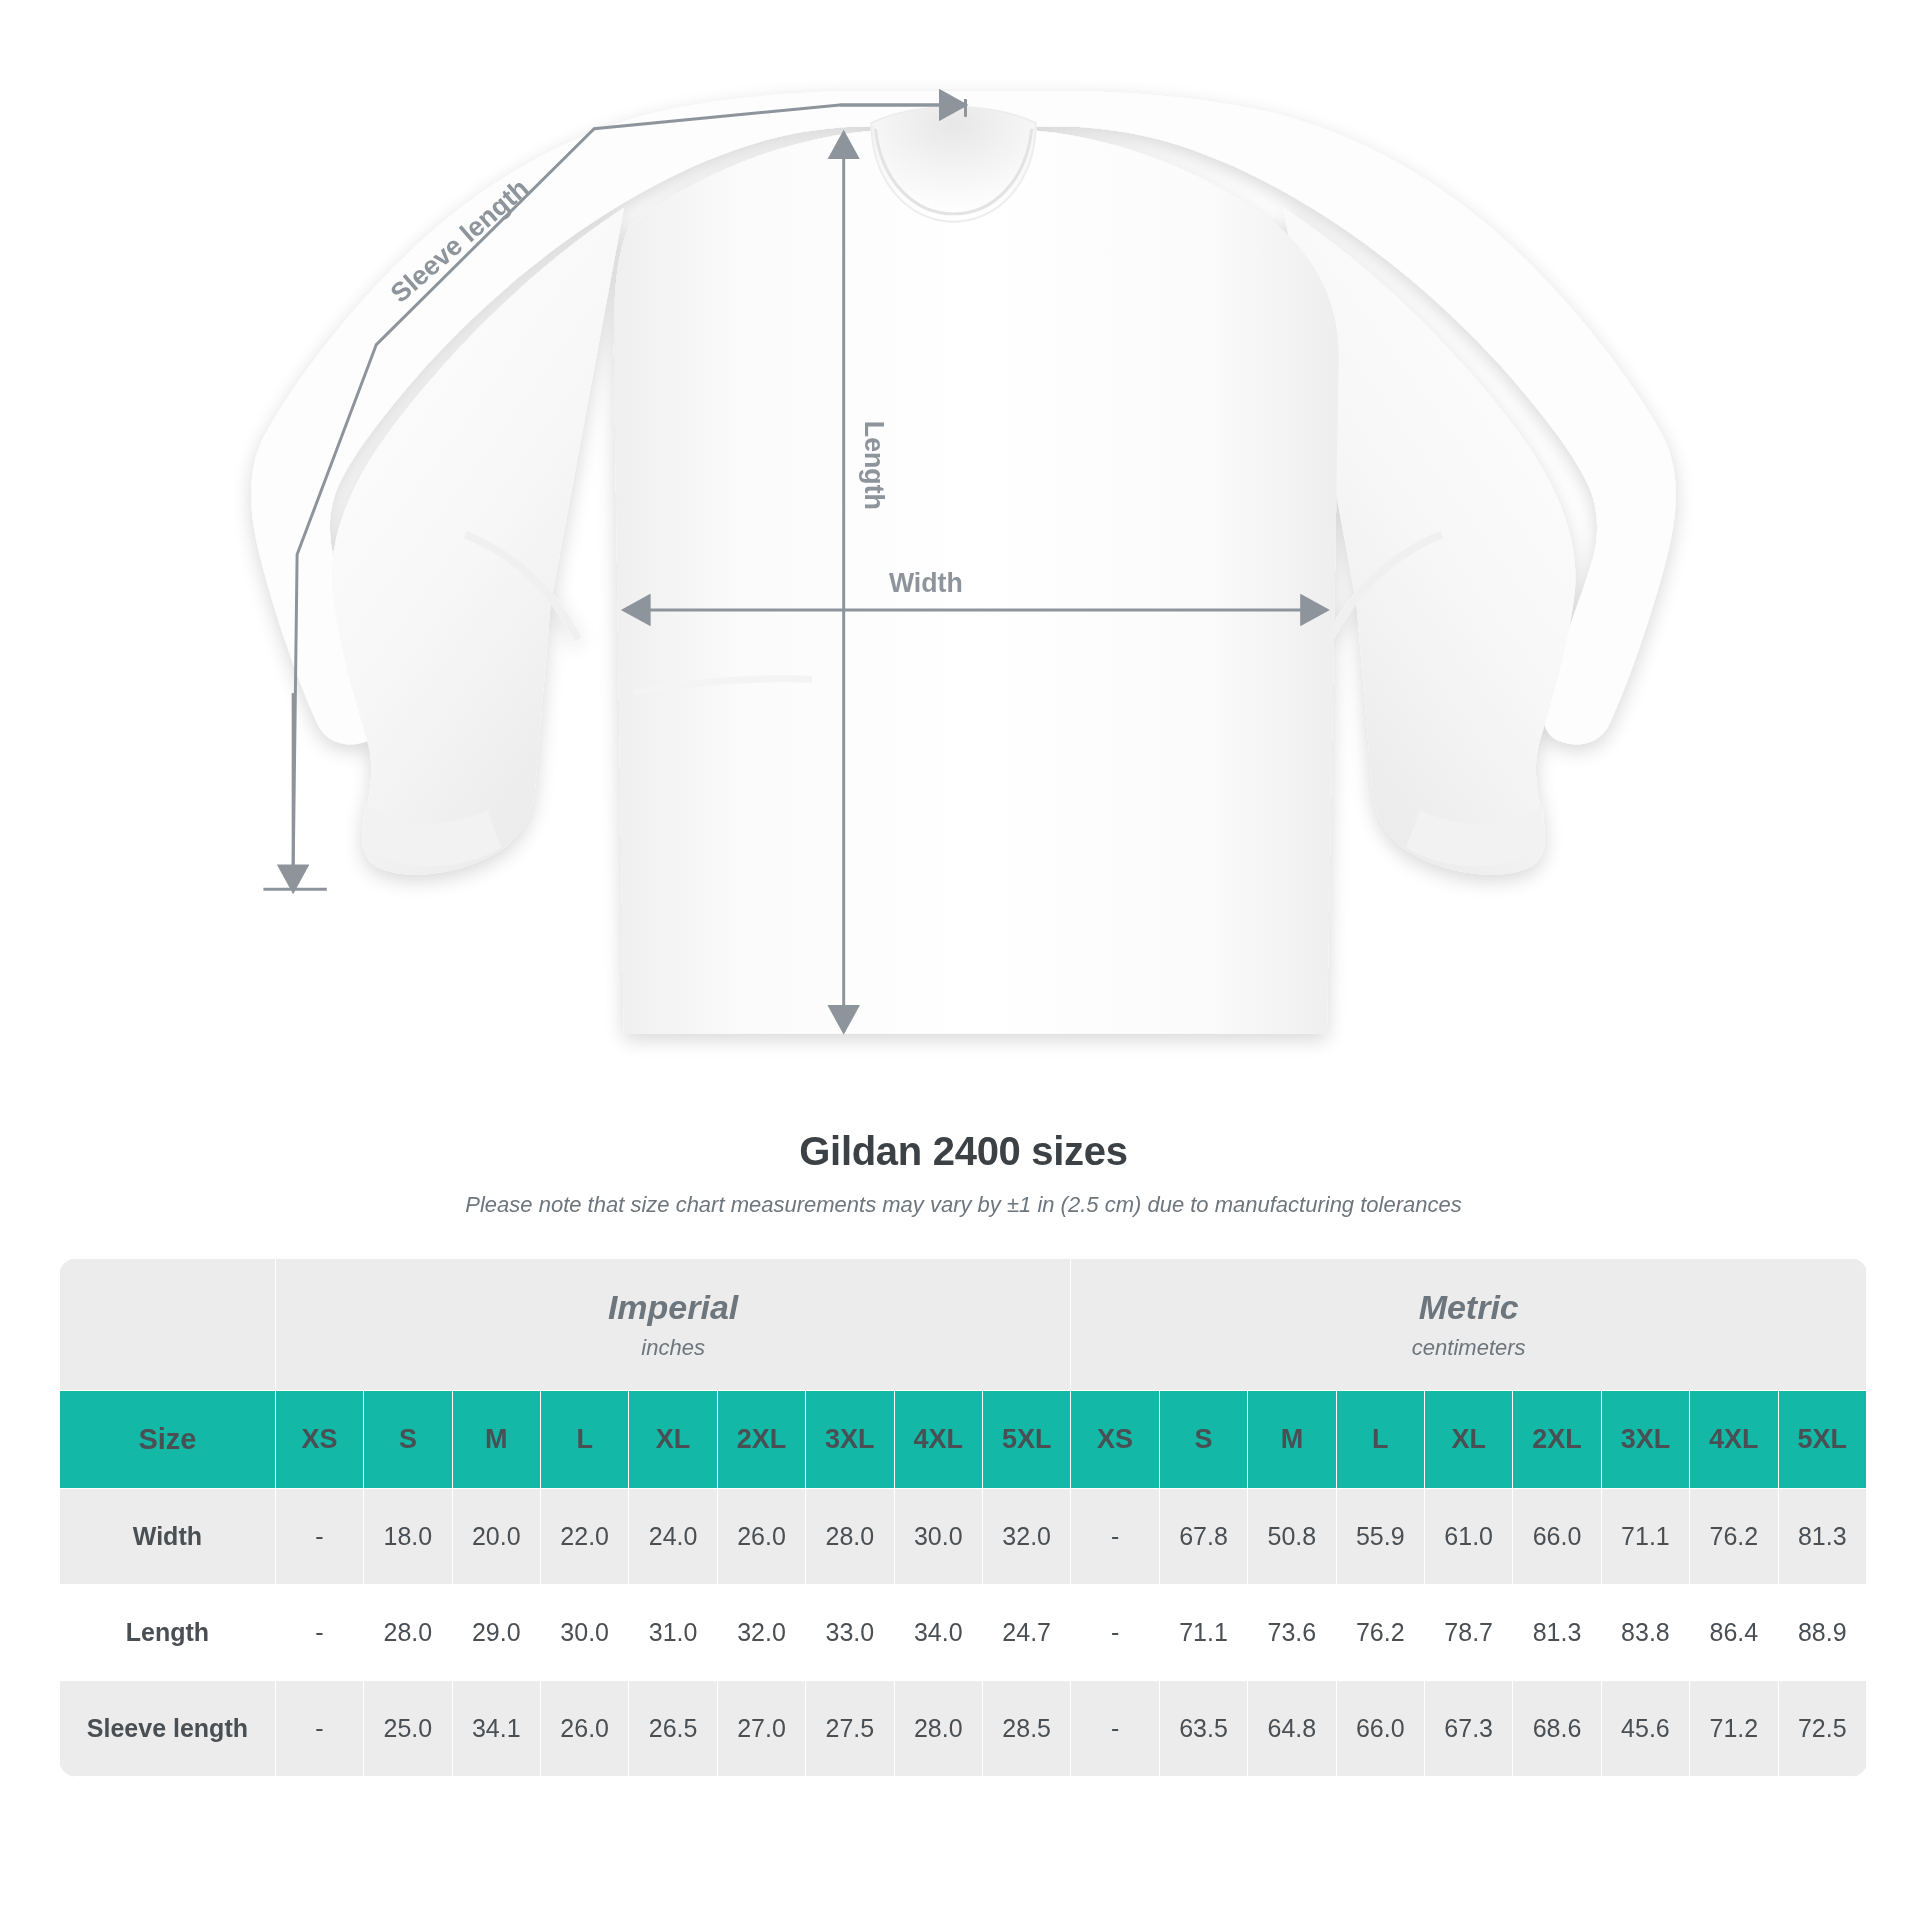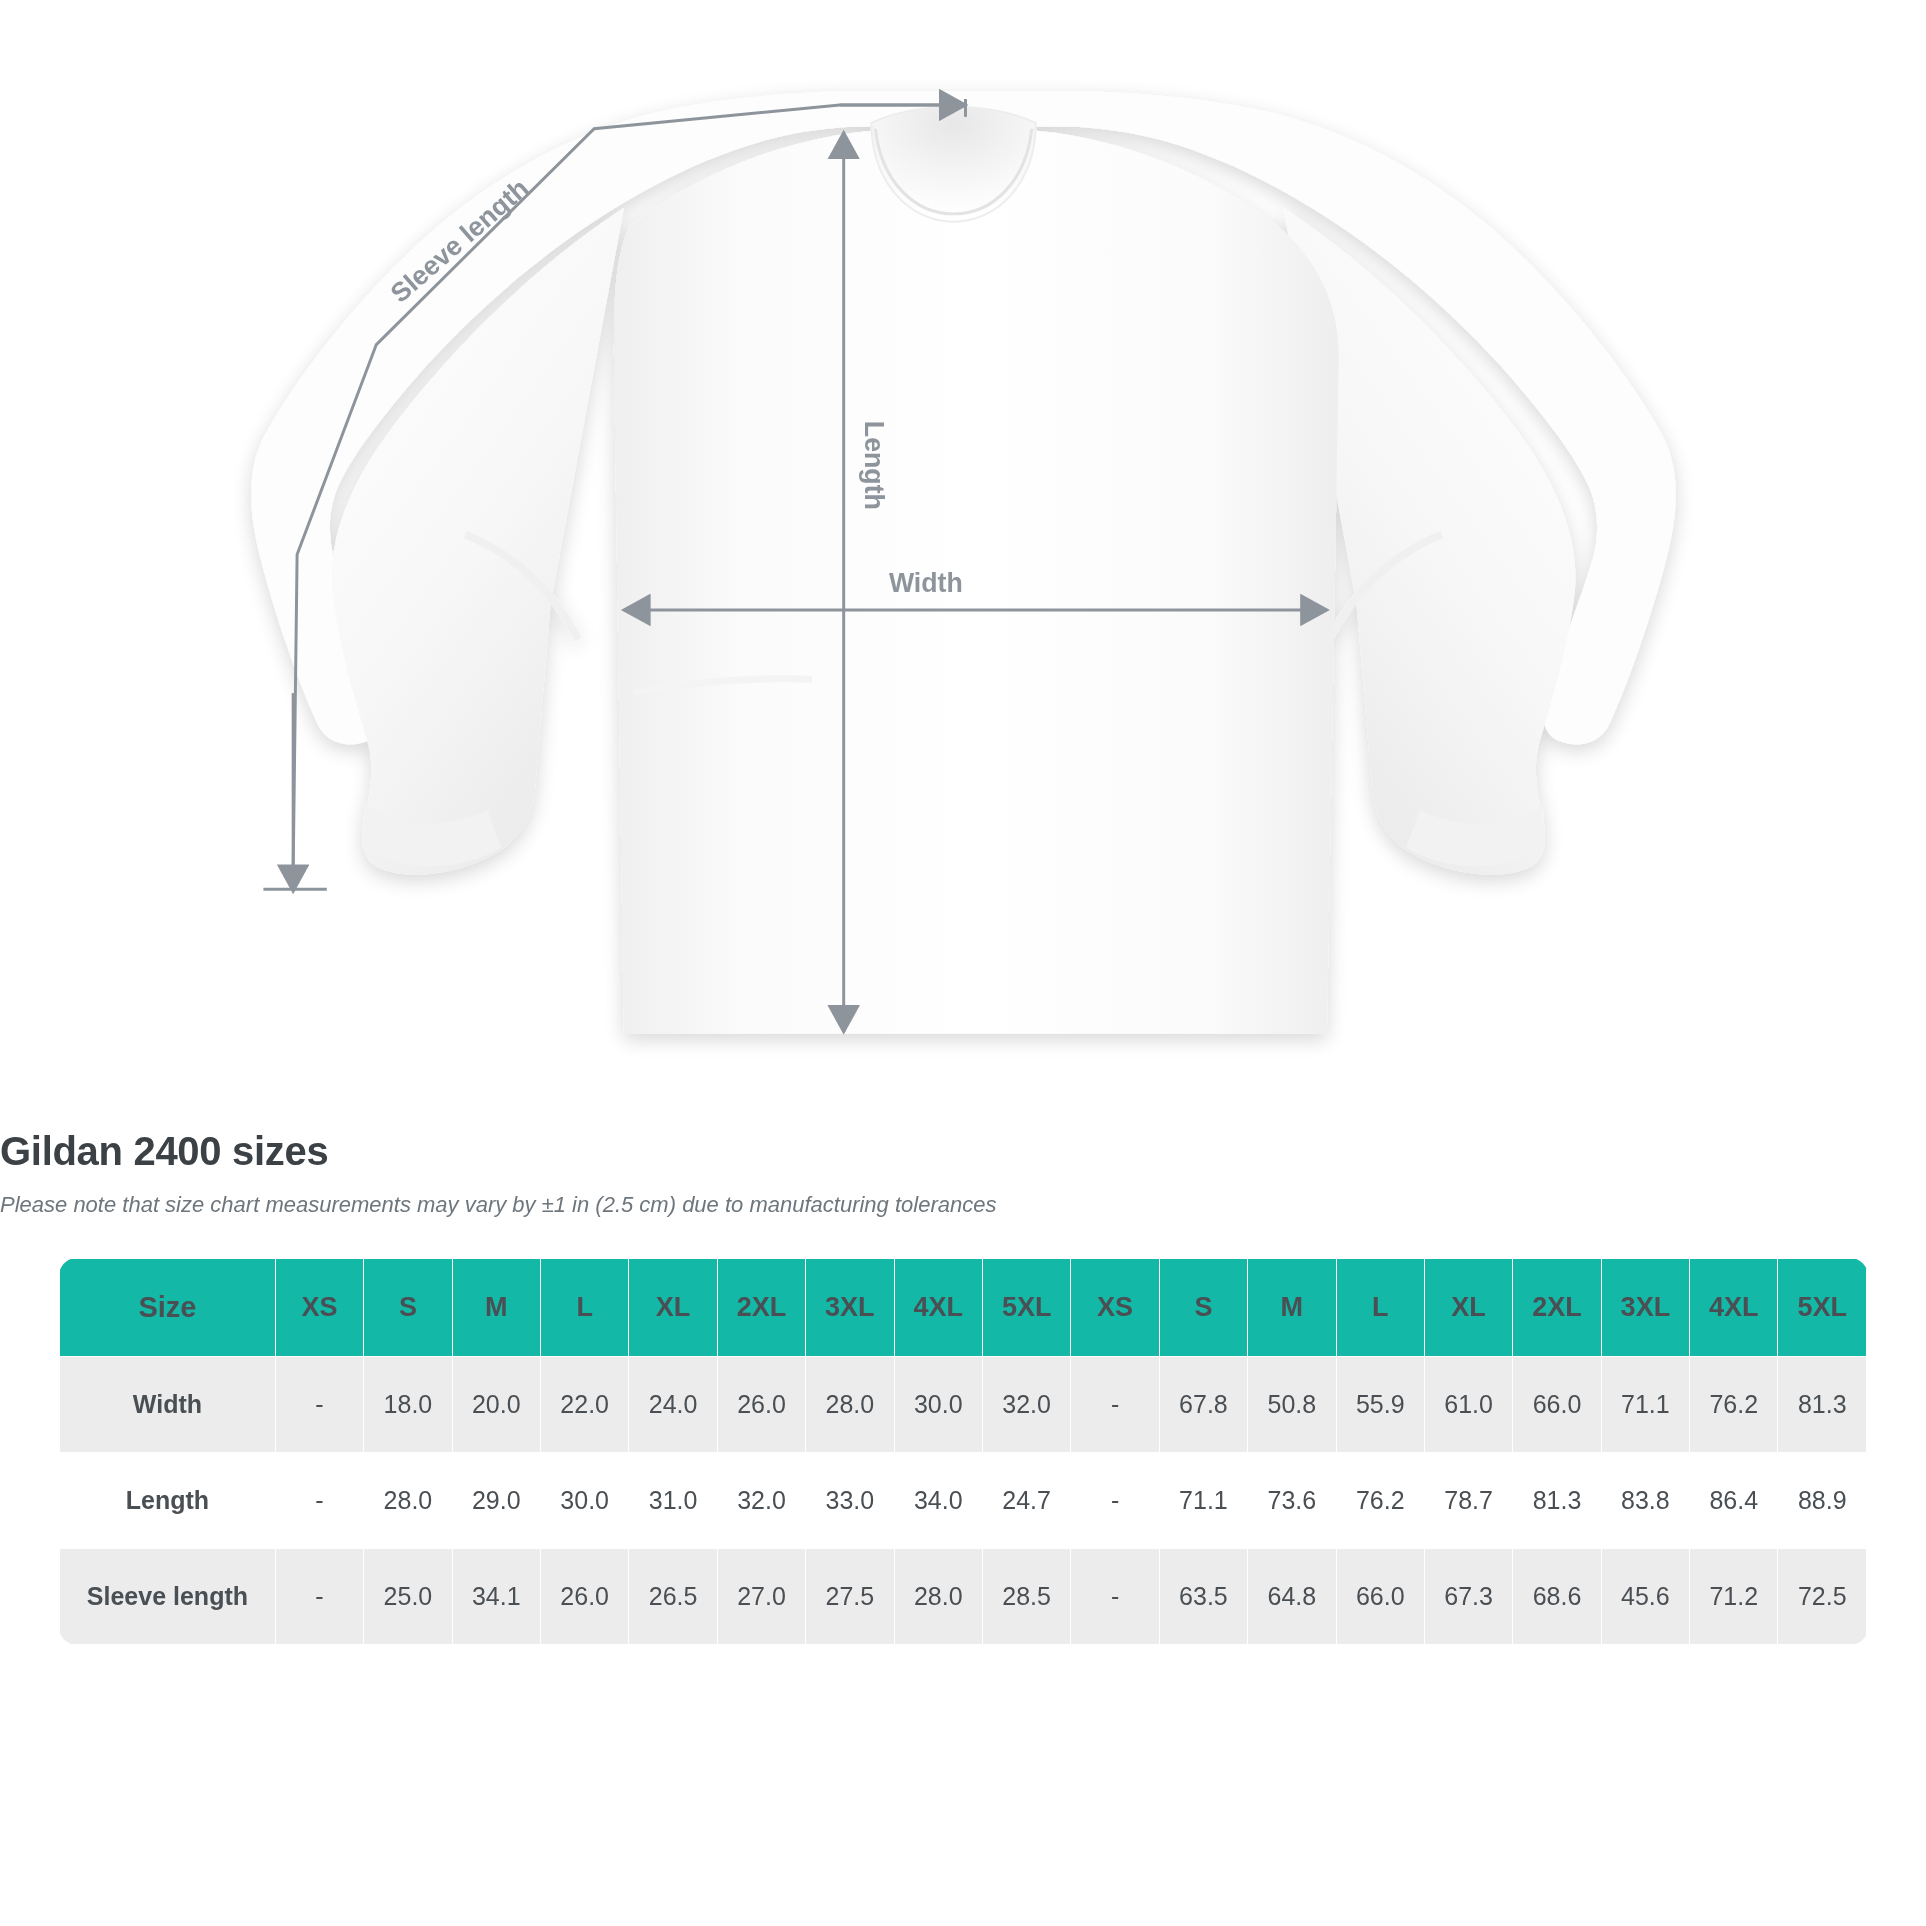--- a/index.html
+++ b/index.html
@@ -26,20 +26,21 @@
     position: relative;
     width: 1927px;
     height: 1109px;
   }
   #illustration svg {
     display: block;
   }
 
   
   #title-block {
+    text-align: center;
     margin-top: 20px;
   }
   #chart-title {
     font-size: 40px;
     font-weight: bold;
     color: #3c4146;
     letter-spacing: -0.3px;
   }
   #chart-note {
     font-size: 22px;
@@ -290,20 +291,31 @@
           <col class="val-col">
           <col class="val-col">
           <col class="val-col">
         <col class="val-col">
           <col class="val-col">
           <col class="val-col">
           <col class="val-col">
       </colgroup>
       <tbody>
 
+        <tr>
+          <td class="corner-cell"></td>
+          <td class="unit-head" colspan="9">
+            <div class="unit-name">Imperial</div>
+            <div class="unit-sub">inches</div>
+          </td>
+          <td class="unit-head" colspan="9">
+            <div class="unit-name">Metric</div>
+            <div class="unit-sub">centimeters</div>
+          </td>
+        </tr>
 
         <tr class="head-row">
           <td class="rowlabel">Size</td>
           <td>XS</td>
           <td>S</td>
           <td>M</td>
           <td>L</td>
           <td>XL</td>
           <td>2XL</td>
           <td>3XL</td>

